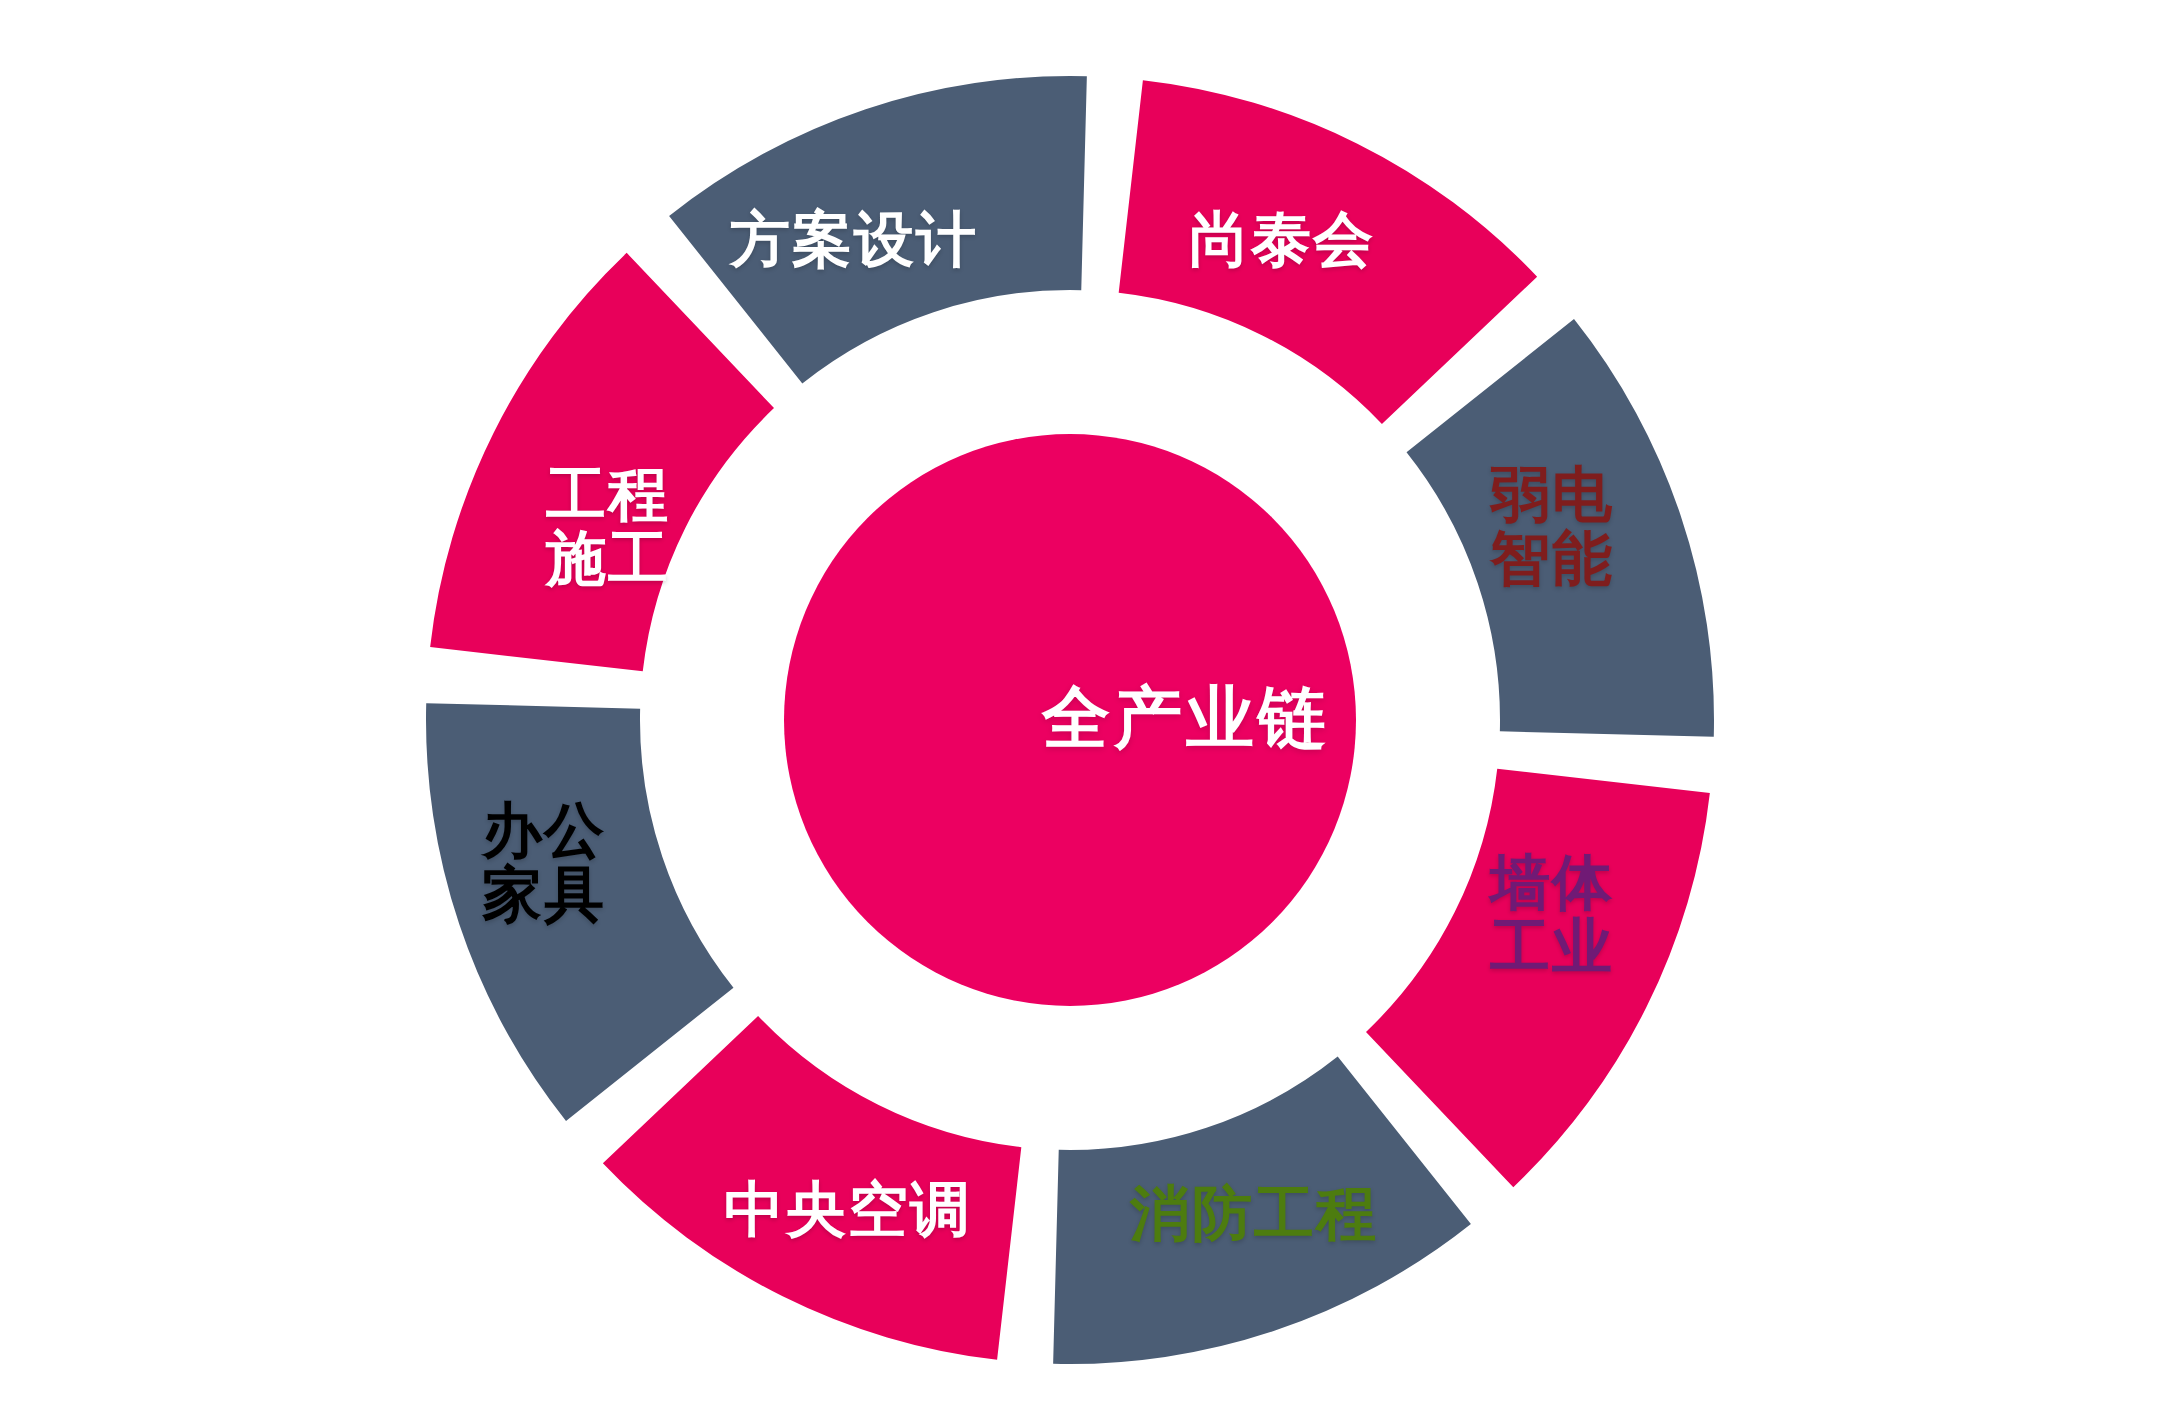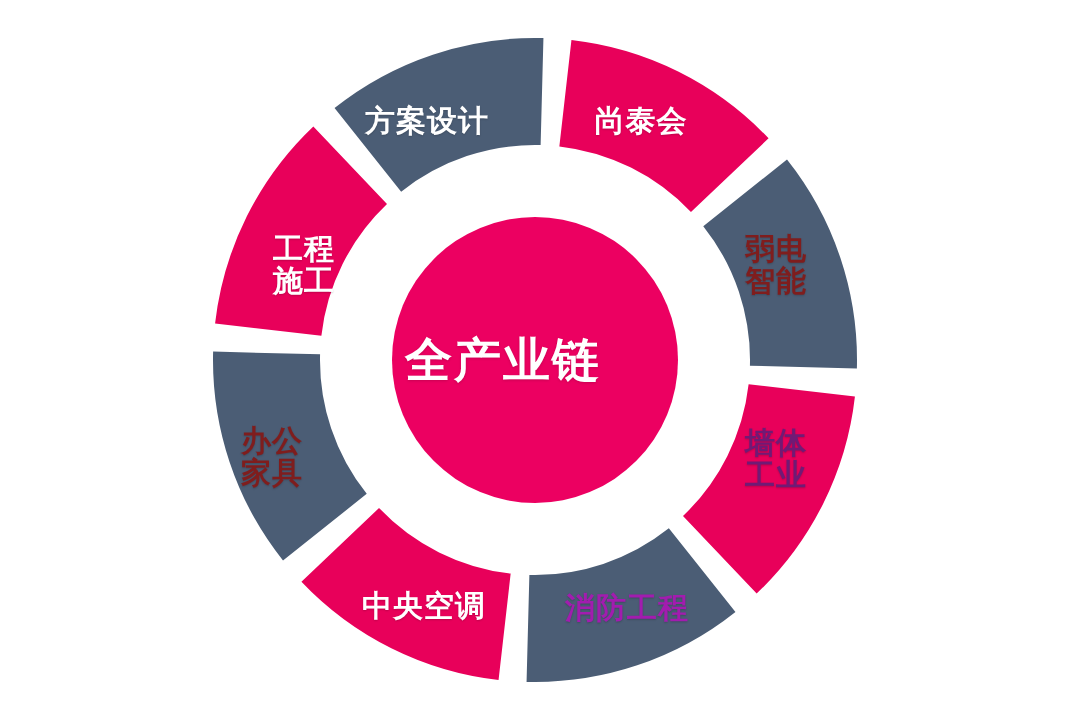--- a/index.html
+++ b/index.html
@@ -44,24 +44,24 @@
   }
   .seg-label.two-line {
     font-size: 30px;
   }
   #center-label {
     position: absolute;
     left: 535px;
     top: 360px;
     transform: translate(-50%, -50%);
     width: 260px;
-    text-align: left;
+    text-align: right;
     color: #ffffff;
     font-weight: 700;
-    font-size: 47px;
+    font-size: 34px;
     line-height: 1.32;
     letter-spacing: 2px;
     text-shadow: 0 1px 3px rgba(0,0,0,0.15);
     pointer-events: none;
   }
 </style>
 </head>
 <body>
 
 <div id="canvas">
@@ -74,23 +74,23 @@
       <path d="M 283.00 560.45 A 322 322 0 0 1 213.11 351.57 L 320.07 354.37 A 215 215 0 0 0 366.74 493.84 Z" fill="#4B5D75"></path>
       <path d="M 215.07 323.55 A 322 322 0 0 1 313.35 126.43 L 387.00 204.04 A 215 215 0 0 0 321.38 335.66 Z" fill="#E8005A"></path>
       <path d="M 334.55 108.00 A 322 322 0 0 1 543.43 38.11 L 540.63 145.07 A 215 215 0 0 0 401.16 191.74 Z" fill="#4B5D75"></path>
       <circle cx="535" cy="360" r="143" fill="#EC0061"></circle>
     </svg>
 
   <div id="segment-labels">
       <div class="seg-label one-line" style="left: 641px; top: 121px; color: rgb(255, 255, 255);"><div>尚泰会</div></div>
       <div class="seg-label two-line" style="left: 776px; top: 265px; color: #7f1d1d;"><div>弱电</div><div>智能</div></div>
       <div class="seg-label two-line" style="left: 776px; top: 459px; color: #701a75;"><div>墙体</div><div>工业</div></div>
-      <div class="seg-label one-line" style="left: 627px; top: 608px; color: #a21caf;"><div>消防工程</div></div>
+      <div class="seg-label one-line" style="left: 627px; top: 608px; color: #4d7c0f;"><div>消防工程</div></div>
       <div class="seg-label one-line" style="left: 424px; top: 608px; color: rgb(255, 255, 255); font-family: Liberation Mono, monospace;"><div>中央空调</div></div>
-      <div class="seg-label two-line" style="left: 272px; top: 457px; color: #7f1d1d;"><div>办公</div><div>家具</div></div>
+      <div class="seg-label two-line" style="left: 272px; top: 433px; color: #000000;"><div>办公</div><div>家具</div></div>
       <div class="seg-label two-line" style="left: 272px; top: 265px; color: rgb(255, 255, 255); margin-left: 32px;"><div>工程</div><div>施工</div></div>
       <div class="seg-label one-line" style="left: 427px; top: 121px; color: rgb(255, 255, 255);"><div>方案设计</div></div>
     </div>
 
   <div id="center-label" style="color: rgb(255, 255, 255);">
     <div>全产业链</div>
   </div>
 </div>
 
 </body></html>

